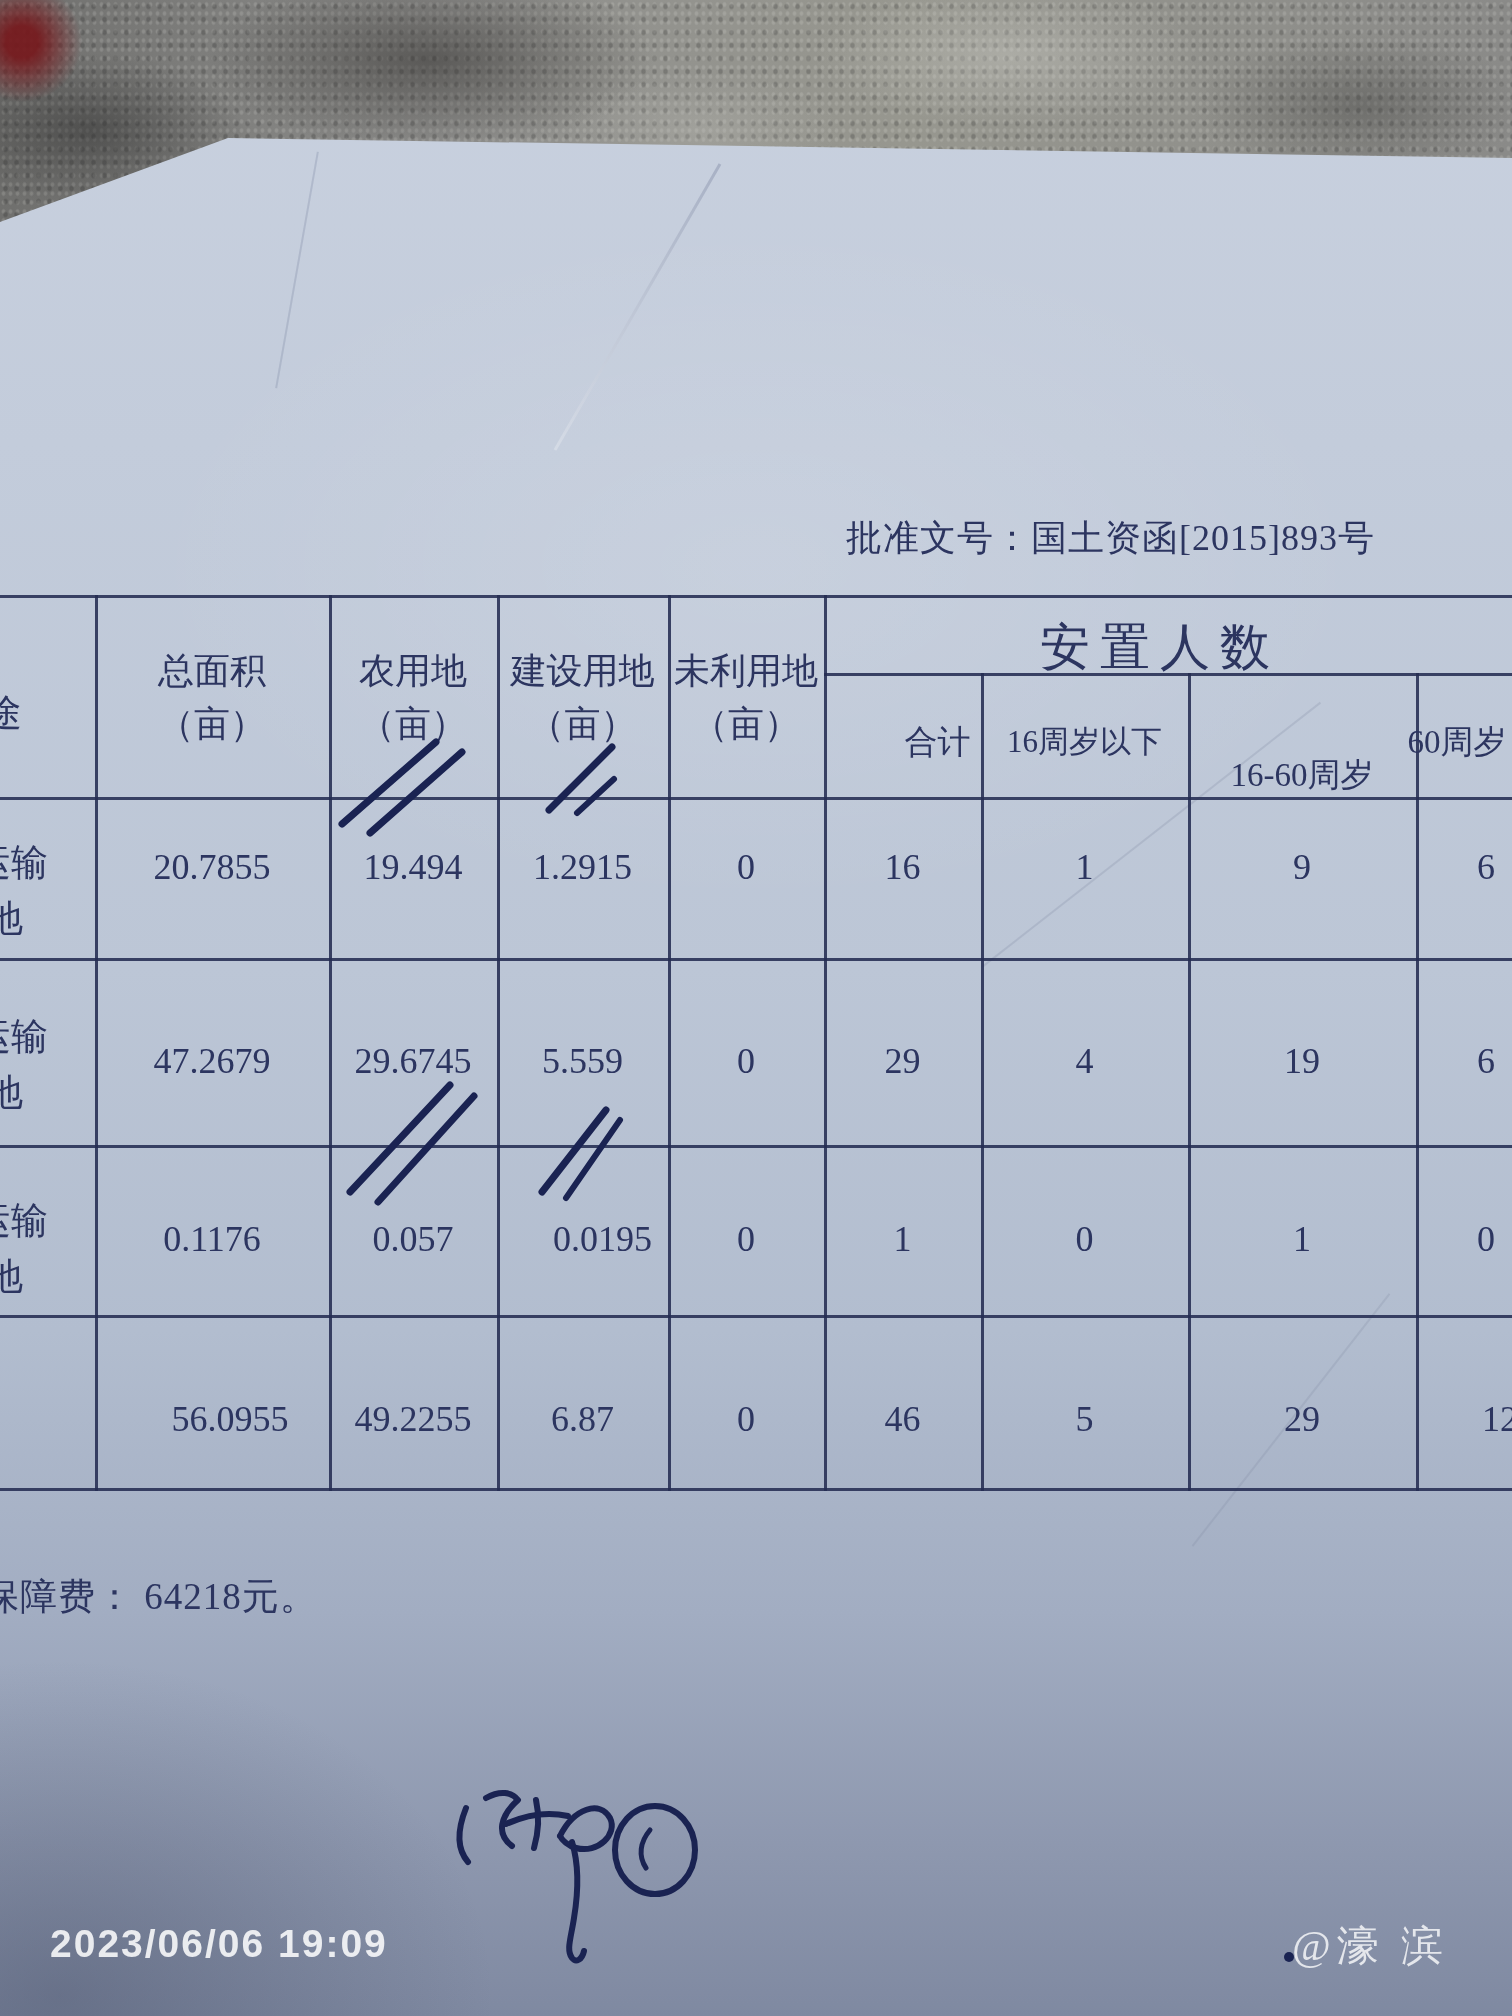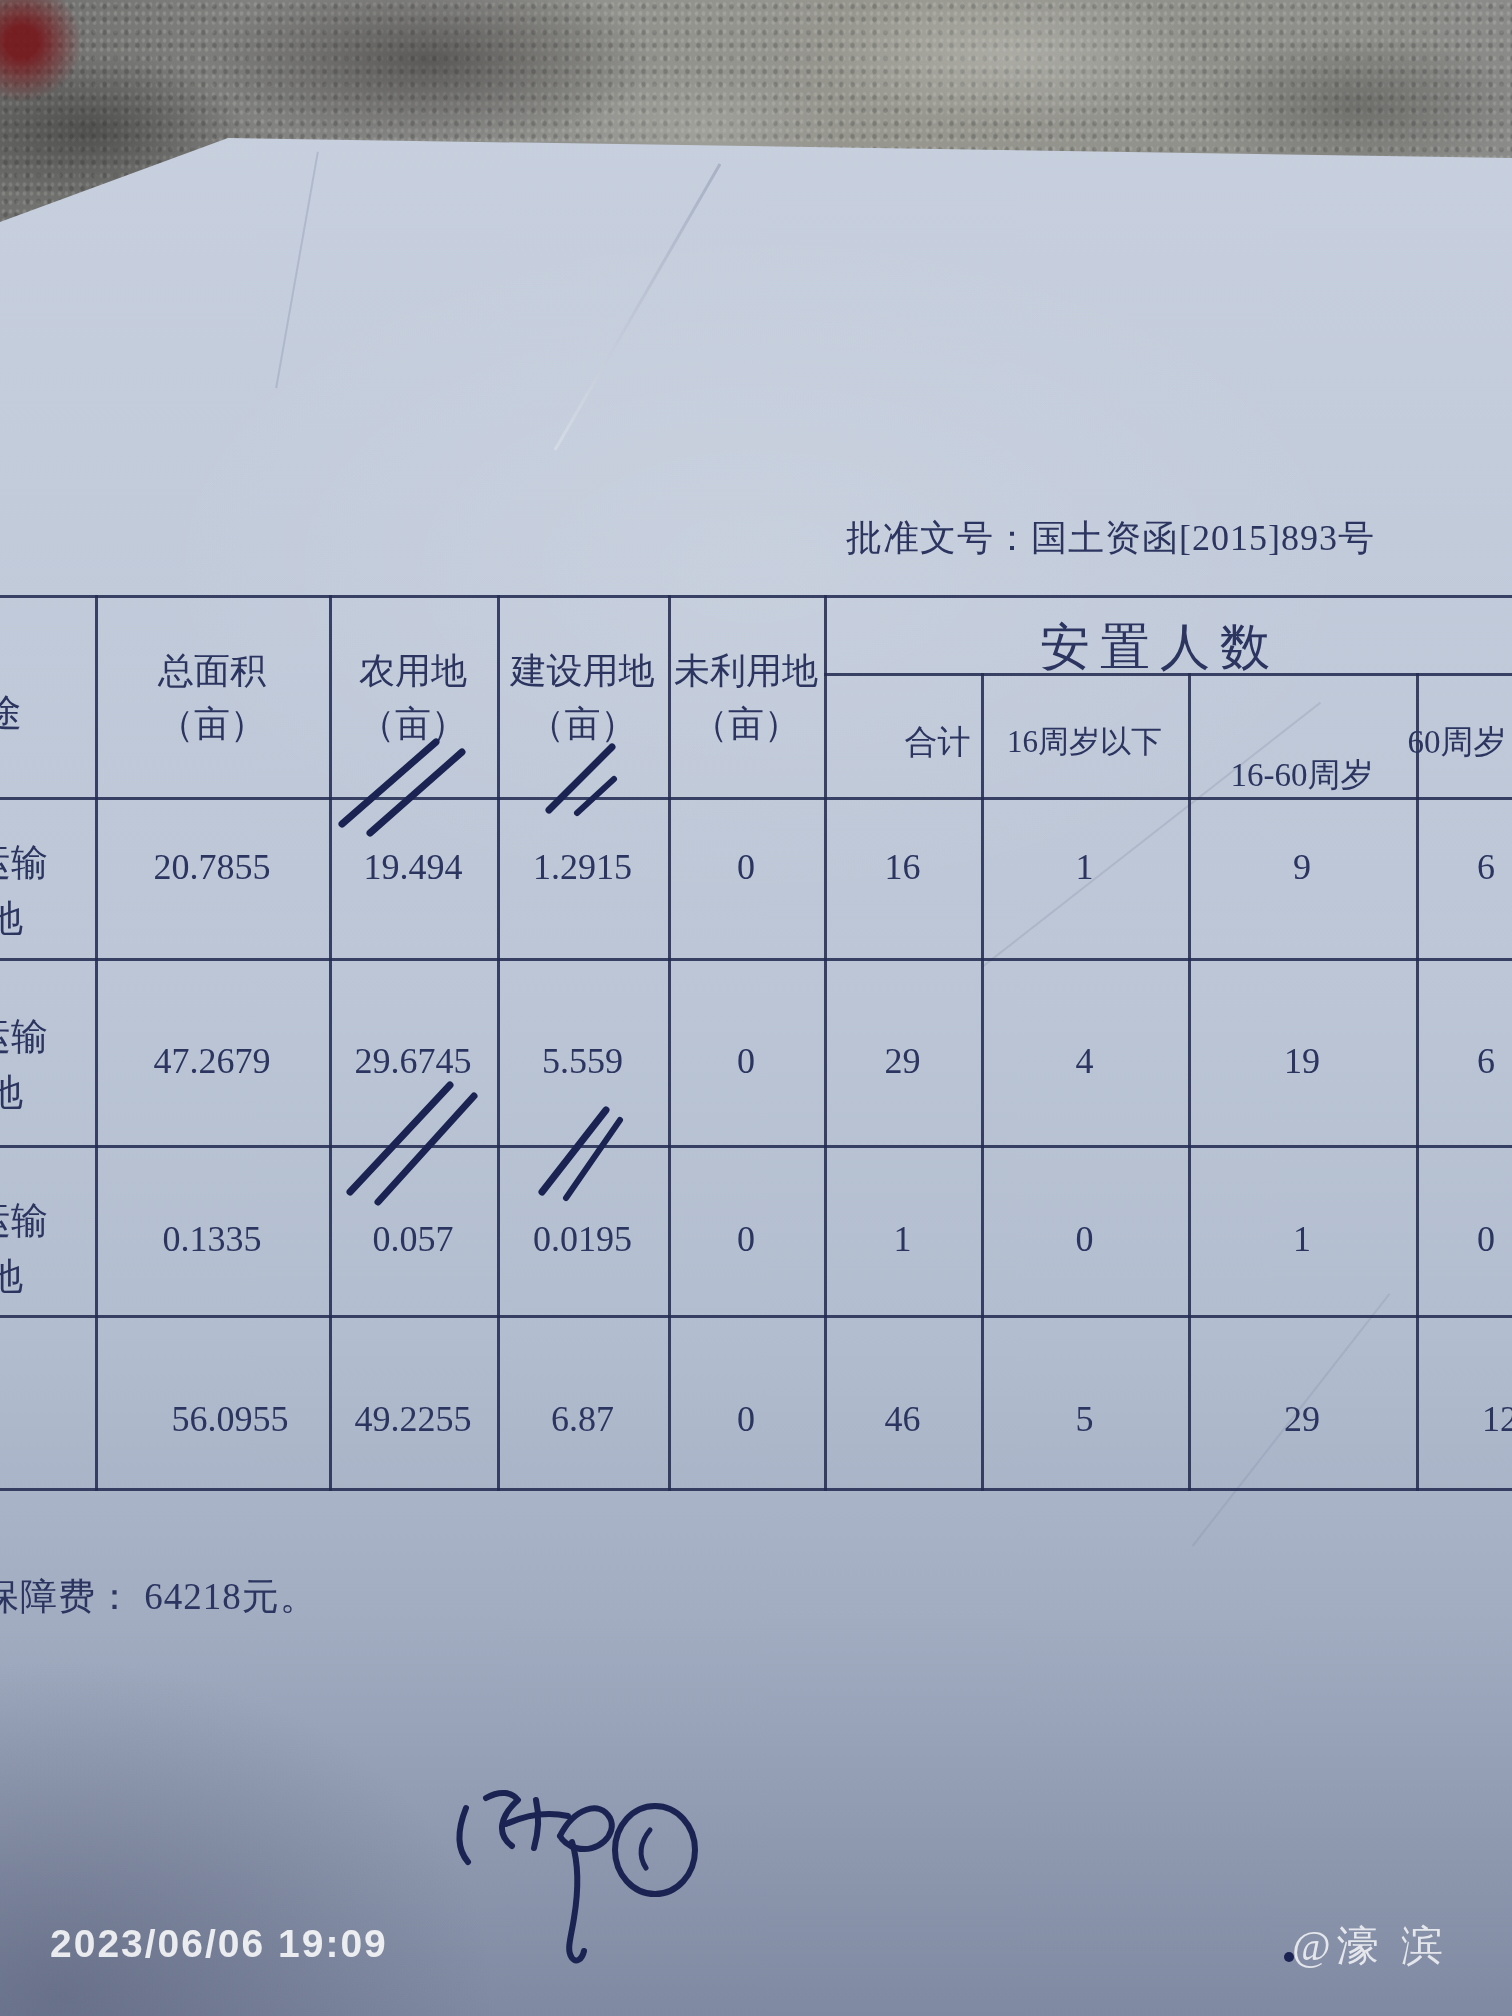--- a/index.html
+++ b/index.html
@@ -132,23 +132,23 @@
     <span class="cell" style="left:329px;top:1040px;width:168px;">29.6745</span>
     <span class="cell" style="left:497px;top:1040px;width:171px;">5.559</span>
     <span class="cell" style="left:668px;top:1040px;width:156px;">0</span>
     <span class="cell" style="left:824px;top:1040px;width:157px;">29</span>
     <span class="cell" style="left:981px;top:1040px;width:207px;">4</span>
     <span class="cell" style="left:1188px;top:1040px;width:228px;">19</span>
     <span class="cell" style="left:1426px;top:1040px;width:120px;">6</span>
 
     <span class="rowlabel" style="left:-26px;top:1196px;">运输</span>
     <span class="rowlabel" style="left:-14px;top:1252px;">地</span>
-    <span class="cell" style="left:95px;top:1218px;width:234px;">0.1335</span>
+    <span class="cell" style="left:95px;top:1218px;width:234px;">0.1176</span>
     <span class="cell" style="left:329px;top:1218px;width:168px;">0.057</span>
-    <span class="cell" style="left:497px;top:1218px;width:171px;">0.0195</span>
+    <span class="cell" style="left:497px;top:1218px;width:171px;padding-left:20px;">0.0195</span>
     <span class="cell" style="left:668px;top:1218px;width:156px;">0</span>
     <span class="cell" style="left:824px;top:1218px;width:157px;">1</span>
     <span class="cell" style="left:981px;top:1218px;width:207px;">0</span>
     <span class="cell" style="left:1188px;top:1218px;width:228px;">1</span>
     <span class="cell" style="left:1426px;top:1218px;width:120px;">0</span>
 
     <span class="cell" style="left:95px;top:1398px;width:270px;">56.0955</span>
     <span class="cell" style="left:329px;top:1398px;width:168px;">49.2255</span>
     <span class="cell" style="left:497px;top:1398px;width:171px;">6.87</span>
     <span class="cell" style="left:668px;top:1398px;width:156px;">0</span>

